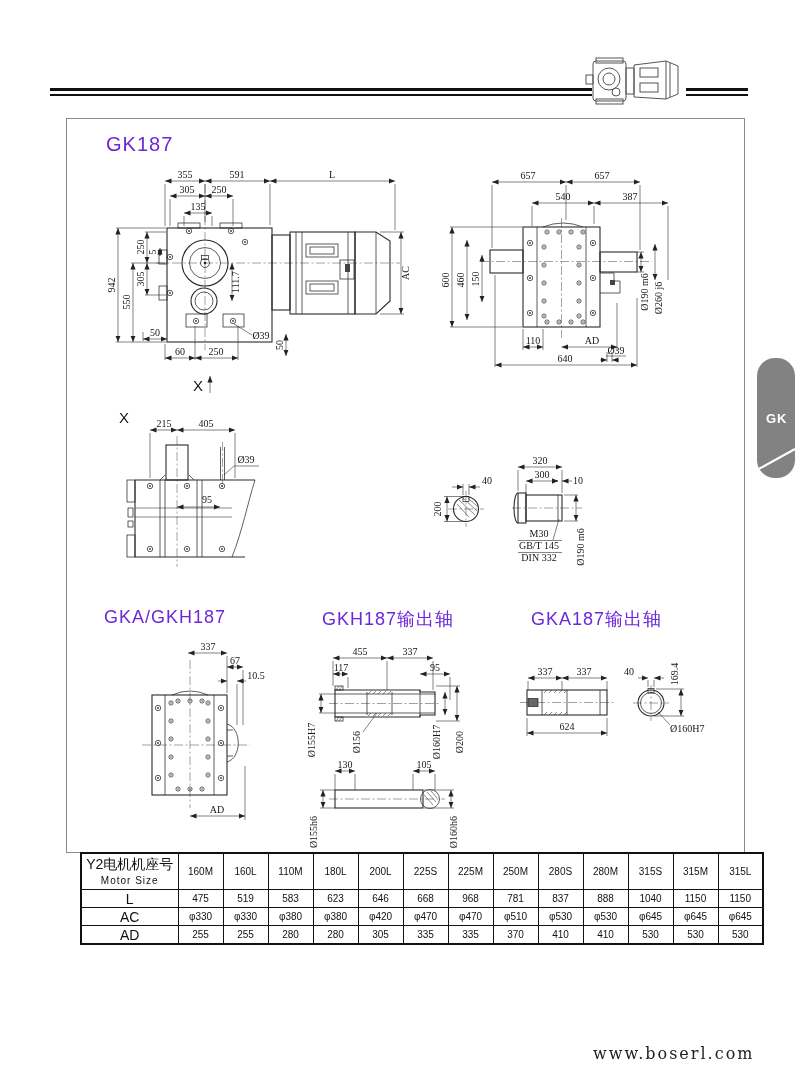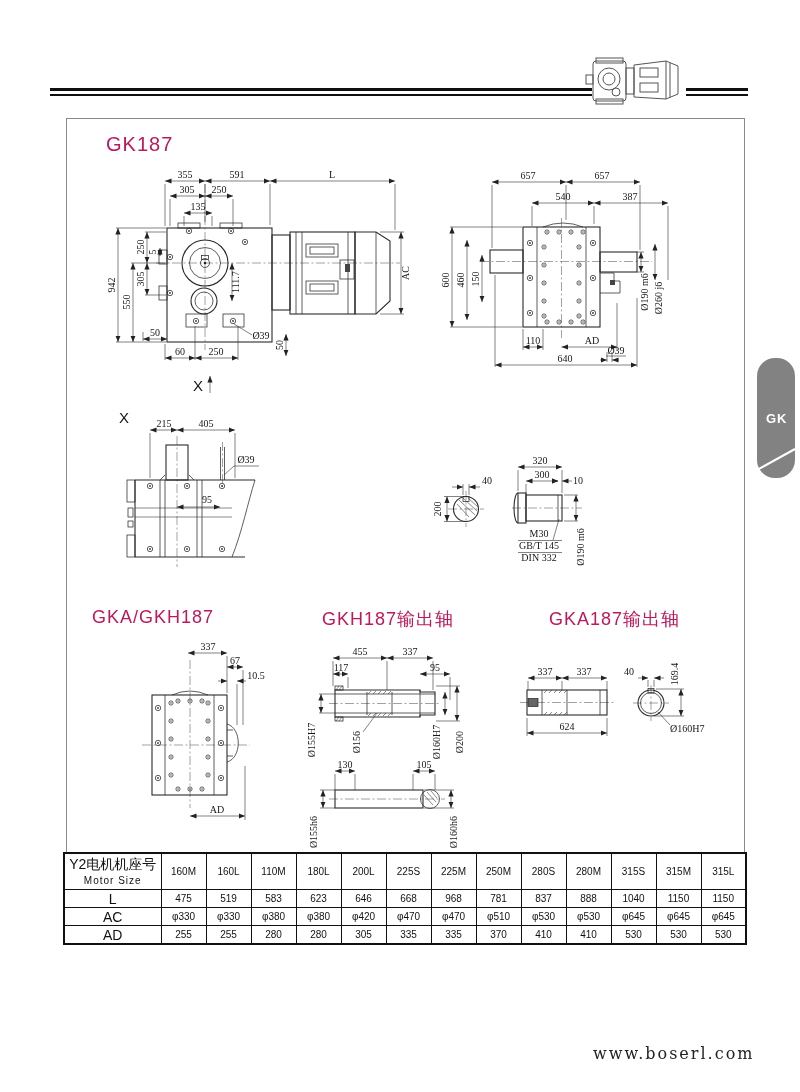--- a/index.html
+++ b/index.html
@@ -1,44 +1,44 @@
 <!DOCTYPE html>
 <html><head>
 <meta charset="utf-8">
 <style>
   html,body{margin:0;padding:0;background:#fff;}
   #page{position:relative;width:800px;height:1092px;background:#fff;overflow:hidden;
         font-family:"Liberation Sans",sans-serif;color:#141414;}
   .rule{position:absolute;background:#101010;}
   .frame{position:absolute;left:66px;top:118px;width:679px;height:735px;
          border:1px solid #8a8a8a;box-sizing:border-box;}
-  .dwg-title{position:absolute;font-size:18px;letter-spacing:1px;color:#be185d;white-space:nowrap;}
+  .dwg-title{position:absolute;font-size:18px;letter-spacing:1px;color:#6d28d9;white-space:nowrap;}
   #t-main{left:106px;top:133px;font-size:20px;}
-  #t-gka{left:92px;top:607px;text-align:right;}
+  #t-gka{left:104px;top:607px;text-align:right;}
   #t-gkh-shaft{left:322px;top:607px;}
-  #t-gka-shaft{left:549px;top:607px;}
+  #t-gka-shaft{left:531px;top:607px;}
   .site{position:absolute;left:593px;top:1044px;font-family:"DejaVu Serif",serif;
         font-size:16px;letter-spacing:2px;color:#222;}
   .gk-tab{position:absolute;left:757px;top:358px;width:38px;height:120px;background:#828282;border-radius:18px;}
   .gk-tab span{position:absolute;left:9px;top:53px;color:#fff;font-size:13px;font-weight:bold;letter-spacing:1px;}
   
   svg{position:absolute;overflow:visible;}
   .ol{stroke:#2a2a2a;stroke-width:1.1;fill:none;stroke-linejoin:miter;}
   .ol2{stroke:#2a2a2a;stroke-width:0.75;fill:none;}
   .dim{stroke:#2f2f2f;stroke-width:0.6;fill:none;}
   .cl{stroke:#555;stroke-width:0.55;fill:none;stroke-dasharray:9 2.5 2 2.5;}
   .hl{stroke:#2a2a2a;stroke-width:0.55;fill:none;}
   .dk{fill:#444;stroke:none;}
   text.d{font-family:"Liberation Serif",serif;font-size:10px;fill:#161616;text-anchor:middle;}
   text.xl{font-family:"Liberation Sans",sans-serif;font-size:15px;fill:#161616;text-anchor:middle;}
   .ar{marker-start:url(#ar);marker-end:url(#ar);}
   .are{marker-end:url(#ar);}
   .ars{marker-start:url(#ar);}
   
-  #tblwrap{position:absolute;left:63px;top:852px;width:578px;}
+  #tblwrap{position:absolute;left:80px;top:852px;width:578px;}
   table.mt{border-collapse:collapse;table-layout:fixed;width:684px;
            font-family:"Liberation Sans",sans-serif;}
   table.mt td{border:1px solid #111;text-align:center;vertical-align:middle;
               padding:0;font-size:10px;height:17px;color:#111;}
   table.mt tr.hdr td{height:35px;}
   table.mt td.rowlab{font-size:14px;}
   table.mt .cn{font-size:14px;line-height:17px;}
   table.mt .en{font-size:10px;line-height:15px;letter-spacing:1px;}
   table.mt{border:2px solid #111;}
 </style>

